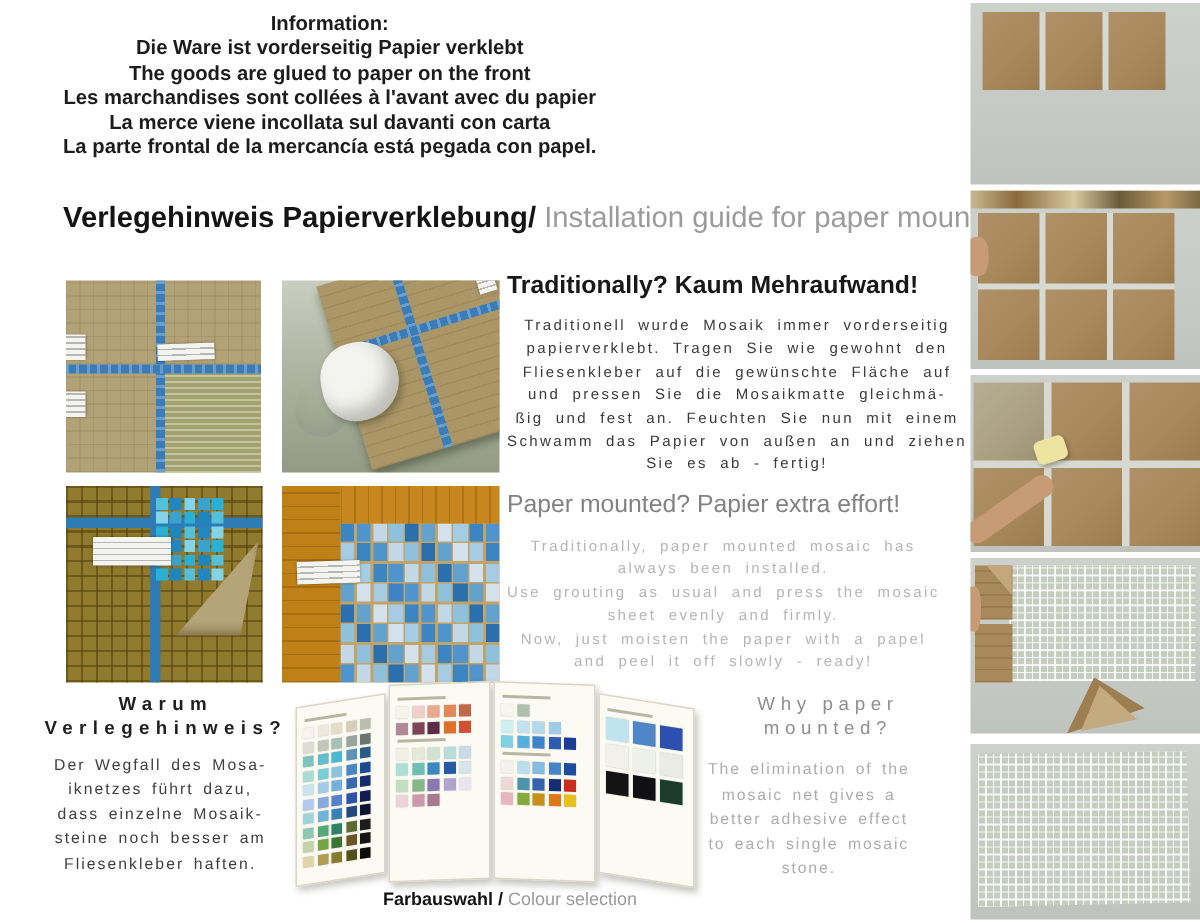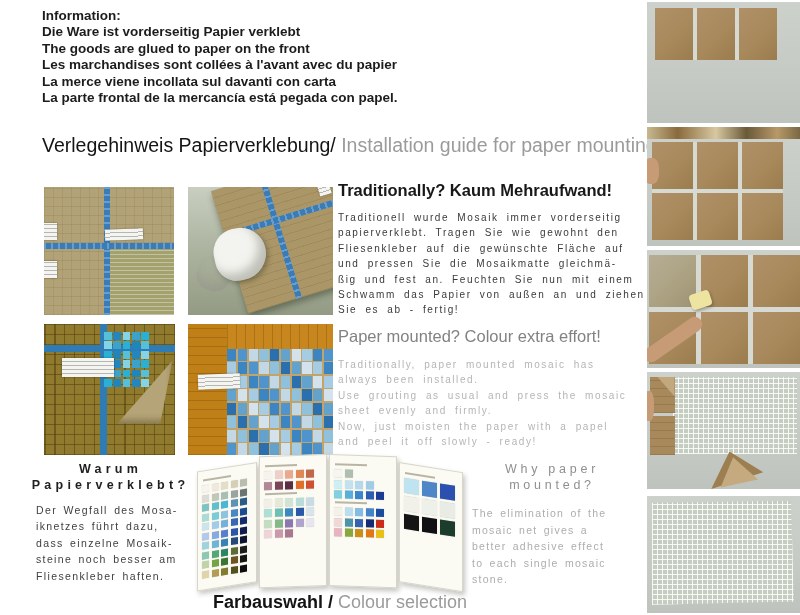--- a/index.html
+++ b/index.html
@@ -1,45 +1,45 @@
 <!DOCTYPE html>
 <html><head>
 <meta charset="utf-8">
 <style>
   * { margin:0; padding:0; box-sizing:border-box; }
   html,body { width:800px; height:615px; background:#ffffff; overflow:hidden;
               font-family:"Liberation Sans", sans-serif; }
-  .abs { position:absolute; }
+  .abs { position:absolute;text-align:center; }
 
   
   .info-block { left:42px; top:8px; font-size:13.5px; font-weight:bold;
                 color:#1c1c1c; line-height:16.4px; white-space:pre-line; }
   .main-heading { left:42px; top:134px; font-size:19.5px; white-space:nowrap; }
-  .main-heading .de { font-weight:normal; color:#141414; }
+  .main-heading .de { font-weight:bold; color:#141414; }
   .main-heading .en { font-weight:normal; color:#9b9b9b; }
 
   .sec-title-de { left:338px; top:181px; font-size:16.5px; font-weight:bold; color:#181818; }
   .body-de { left:338px; top:210px; font-size:10px; letter-spacing:0.16em; word-spacing:0.38em;
              line-height:15.4px; color:#3a3a3a; white-space:pre-line; }
   .sec-title-en { left:338px; top:327px; font-size:16.5px; font-weight:normal; color:#828282; }
   .body-en { left:338px; top:357px; font-size:10px; letter-spacing:0.16em; word-spacing:0.38em;
              line-height:15.4px; color:#b5b5b5; white-space:pre-line; }
 
   .warum-title { left:28px; top:461px; width:165px; text-align:center; font-size:12.5px;
                  font-weight:bold; letter-spacing:0.34em; line-height:16px; color:#1f1f1f;
                  white-space:pre-line; }
   .warum-body { left:36px; top:502px; font-size:10.5px; letter-spacing:0.13em; word-spacing:0.2em;
                 line-height:16.4px; color:#3f3f3f; white-space:pre-line; }
   .why-title { left:468px; top:461px; width:168px; text-align:center; font-size:12.5px;
                font-weight:normal; letter-spacing:0.3em; line-height:16px; color:#8f8f8f;
                white-space:pre-line; }
   .why-body { left:472px; top:505px; font-size:10.5px; letter-spacing:0.12em; word-spacing:0.2em;
               line-height:16.6px; color:#adadad; white-space:pre-line; }
 
-  .colour-caption { left:180px; top:592px; width:320px; text-align:center; font-size:18px; }
+  .colour-caption { left:180px; top:592px; width:320px; text-align:center; font-size:12px; }
   .colour-caption .de { font-weight:bold; color:#141414; }
   .colour-caption .en { font-weight:normal; color:#9b9b9b; }
 
   
   .photo { position:absolute; overflow:hidden; }
   .ph1 { left:44px;  top:187px; width:130px; height:128px;
          background:#b2a277;
          background-image:
            repeating-linear-gradient(0deg, rgba(130,110,60,.22) 0 1px, transparent 1px 9px),
            repeating-linear-gradient(90deg, rgba(130,110,60,.18) 0 1px, transparent 1px 9px); }
@@ -144,30 +144,30 @@
 
 <div class="abs sec-title-de">Traditionally? Kaum Mehraufwand!</div>
 <div class="abs body-de">Traditionell wurde Mosaik immer vorderseitig
 papierverklebt. Tragen Sie wie gewohnt den
 Fliesenkleber auf die gewünschte Fläche auf
 und pressen Sie die Mosaikmatte gleichmä-
 ßig und fest an. Feuchten Sie nun mit einem
 Schwamm das Papier von außen an und ziehen
 Sie es ab - fertig!</div>
 
-<div class="abs sec-title-en">Paper mounted? Colour extra effort!</div>
+<div class="abs sec-title-en">Paper mounted? Papier extra effort!</div>
 <div class="abs body-en">Traditionally, paper mounted mosaic has
 always been installed.
 Use grouting as usual and press the mosaic
 sheet evenly and firmly.
 Now, just moisten the paper with a papel
 and peel it off slowly - ready!</div>
 
 <div class="abs warum-title">Warum
-Papierverklebt?</div>
+Verlegehinweis?</div>
 <div class="abs warum-body">Der Wegfall des Mosa-
 iknetzes führt dazu,
 dass einzelne Mosaik-
 steine noch besser am
 Fliesenkleber haften.</div>
 
 <div class="abs why-title">Why paper
 mounted?</div>
 <div class="abs why-body">The elimination of the
 mosaic net gives a

